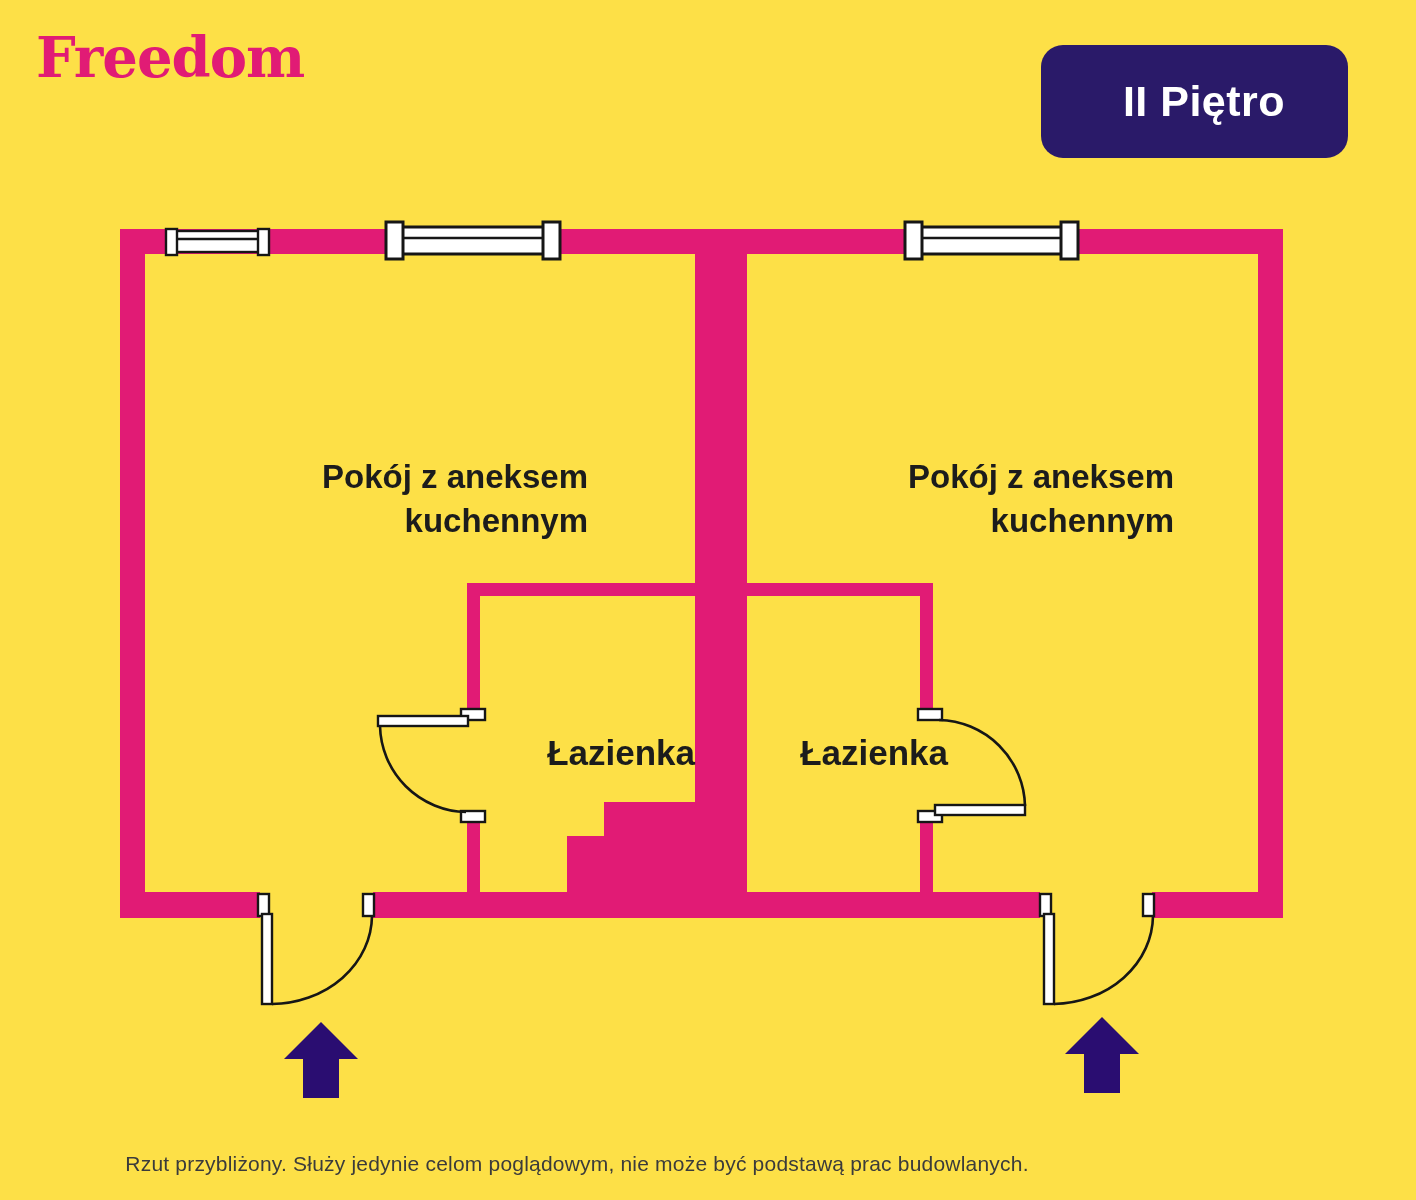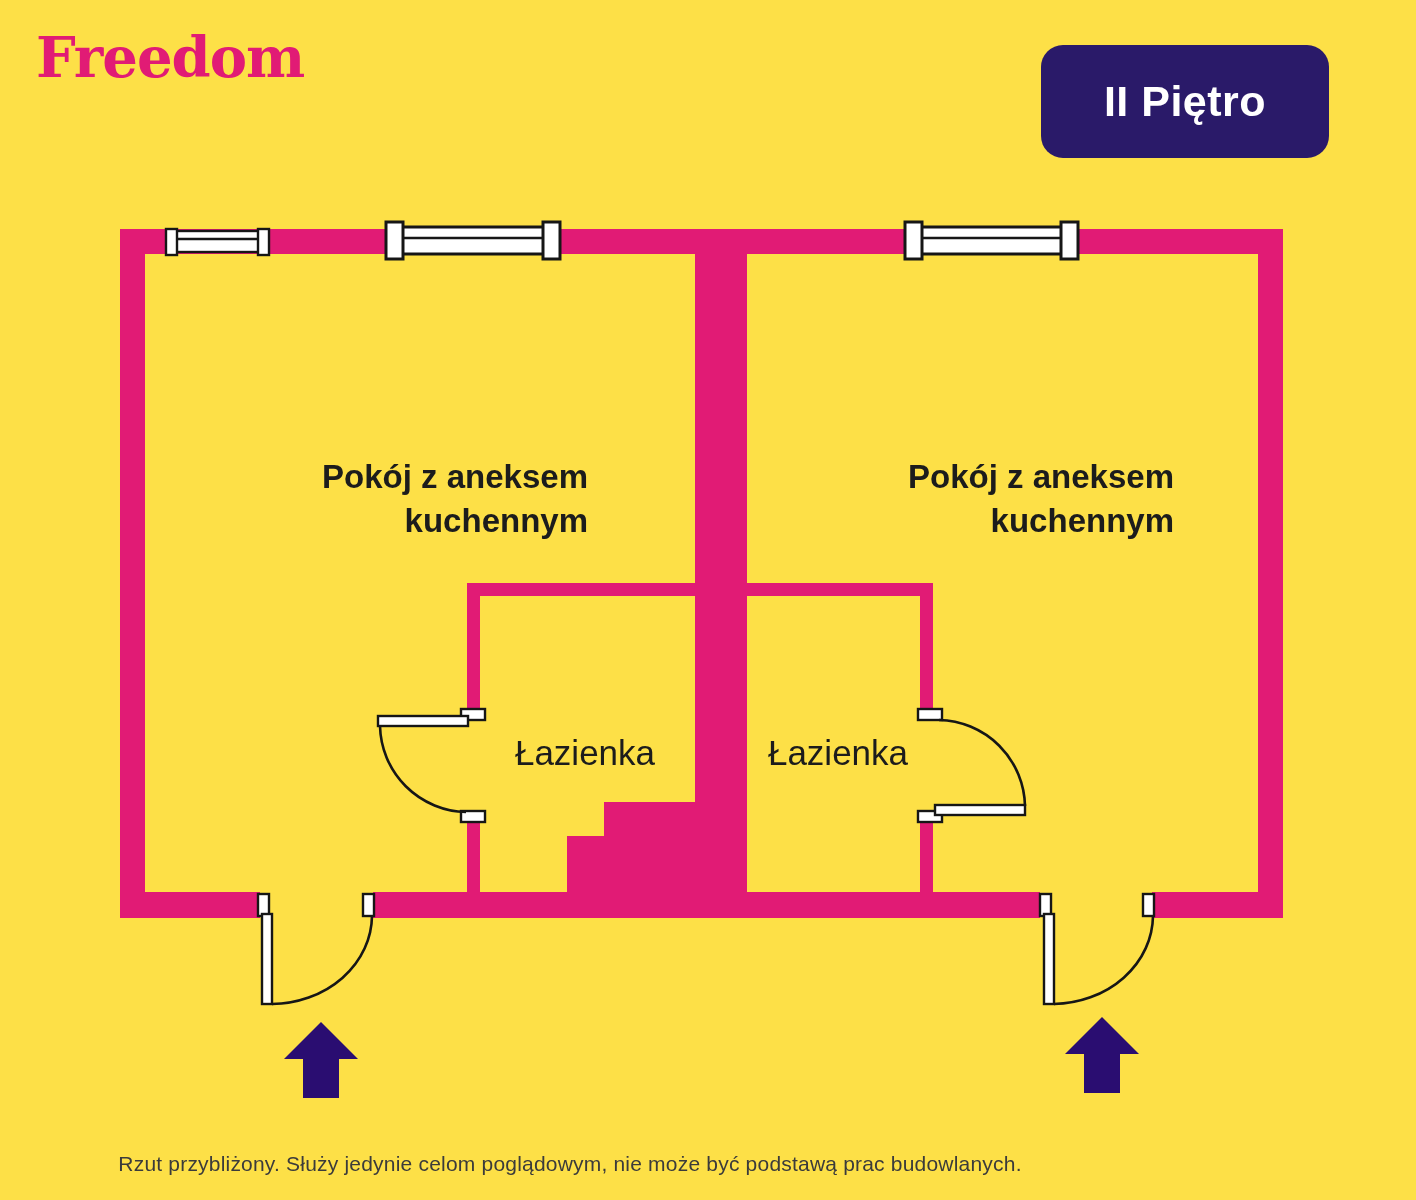--- a/index.html
+++ b/index.html
@@ -17,41 +17,41 @@
   }
   .logo{
     position:absolute;left:36px;top:24px;
     font-family:"DejaVu Serif",serif;font-weight:bold;font-size:56px;
     color:var(--wall);letter-spacing:-1px;
   }
   .badge{
     position:absolute;left:1041px;top:45px;width:288px;height:113px;
     background:var(--badge-bg);border-radius:22px;color:#ffffff;
     display:flex;flex-direction:column;align-items:center;justify-content:center;
-    font-weight:bold;font-size:43px;line-height:51px;letter-spacing:0.5px;
+    font-weight:bold;font-size:43px;line-height:51px;letter-spacing:0.5px;padding-left:19px;
   }
   .plan-svg{position:absolute;left:0;top:0;}
   .wall{fill:var(--wall);}
   .navy{fill:var(--navy);}
   .win{fill:#ffffff;stroke:var(--ink);stroke-width:3;}
   .win-thin{fill:#ffffff;stroke:var(--ink);stroke-width:2.4;}
   .wline{stroke:var(--ink);stroke-width:2.4;}
   .door{fill:#ffffff;stroke:var(--ink);stroke-width:2.4;}
   .arc{fill:none;stroke:var(--ink);stroke-width:2.6;}
   .room-label{
     position:absolute;width:340px;text-align:right;
     font-weight:bold;font-size:33px;line-height:44px;color:var(--label);
   }
   .bath-label{
-    position:absolute;width:220px;text-align:center;
-    font-weight:normal;font-size:35px;color:var(--label);
+    position:absolute;width:220px;text-align:right;
+    font-weight:bold;font-size:35px;color:var(--label);
   }
   .footer-note{
     position:absolute;left:0;top:1152px;width:1140px;text-align:center;
-    font-size:21px;color:var(--footer);letter-spacing:0.2px;
+    font-size:21px;color:var(--footer);letter-spacing:0.2px;padding-left:7px;
   }
 </style>
 </head>
 <body>
 
 <div class="canvas">
 
   <div class="logo">Freedom</div>
 
   <div class="badge">

